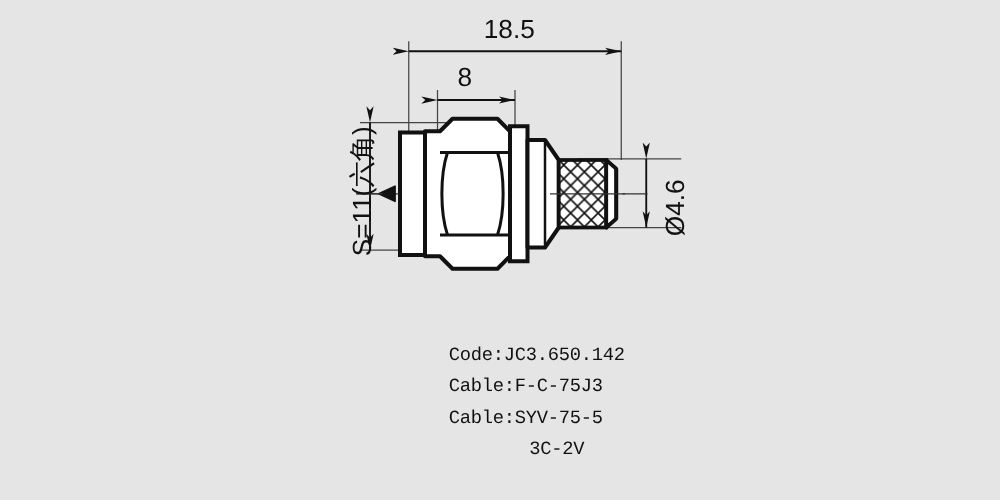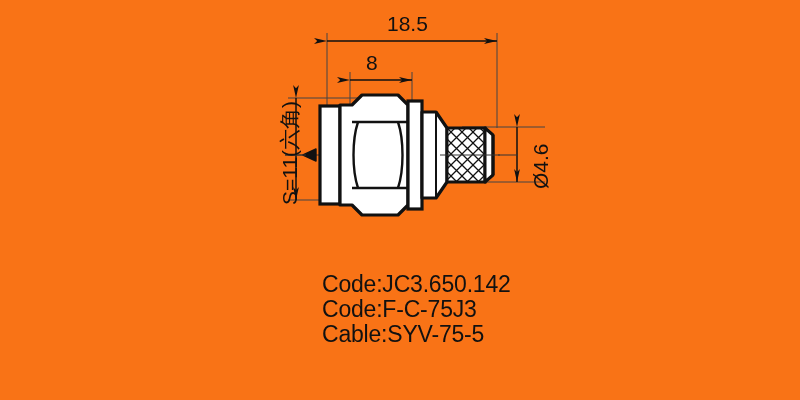--- a/index.html
+++ b/index.html
@@ -4,44 +4,45 @@
 <style>
   html, body {
     margin: 0;
     padding: 0;
     background: #ffffff;
   }
   #root {
     position: relative;
     width: 800px;
     height: 400px;
-    background: #f97316;
+    background: #e5e5e5;
     font-family: "Liberation Sans", sans-serif;
     overflow: hidden;
   }
   #drawing-svg {
     position: absolute;
     left: 0;
     top: 0;
     width: 800px;
     height: 400px;
   }
   .spec-block {
     position: absolute;
     left: 322px;
     top: 272px;
     width: 260px;
   }
   .spec-line {
-    font-family: Liberation Sans, sans-serif;
-    font-size: 23px;
+    font-family: Liberation Mono, monospace;
+    font-size: 15px;
     color: #111111;
     line-height: 25px;
     letter-spacing: -0.2px;
     white-space: nowrap;
+    margin-left: 37px;
   }
   .spec-line.centered {
     text-align: center;
     width: 173px;
   }
   .dim-text {
     position: absolute;
     font-family: "Liberation Sans", sans-serif;
     color: #111111;
     white-space: nowrap;
@@ -172,17 +173,18 @@
   <div class="dim-text" id="dim-185-label">18.5</div>
 
   <div class="dim-text" id="dim-8-label">8</div>
 
   <div class="vert-label" id="dim-s11-label">S=11(六角)</div>
 
   <div class="vert-label" id="dim-d46-label">Ø4.6</div>
 
   <div class="spec-block">
     <div class="spec-line">Code:JC3.650.142</div>
-    <div class="spec-line">Code:F-C-75J3</div>
+    <div class="spec-line">Cable:F-C-75J3</div>
     <div class="spec-line">Cable:SYV-75-5</div>
+    <div class="spec-line centered">3C-2V</div>
   </div>
 
 </div>
 
 </body></html>

